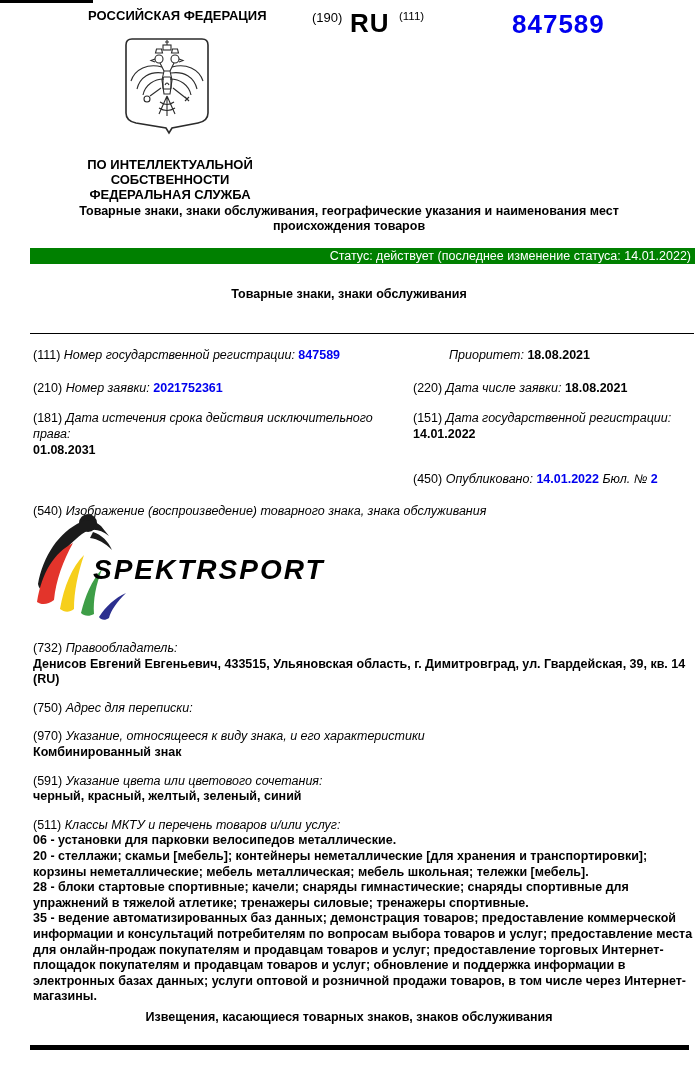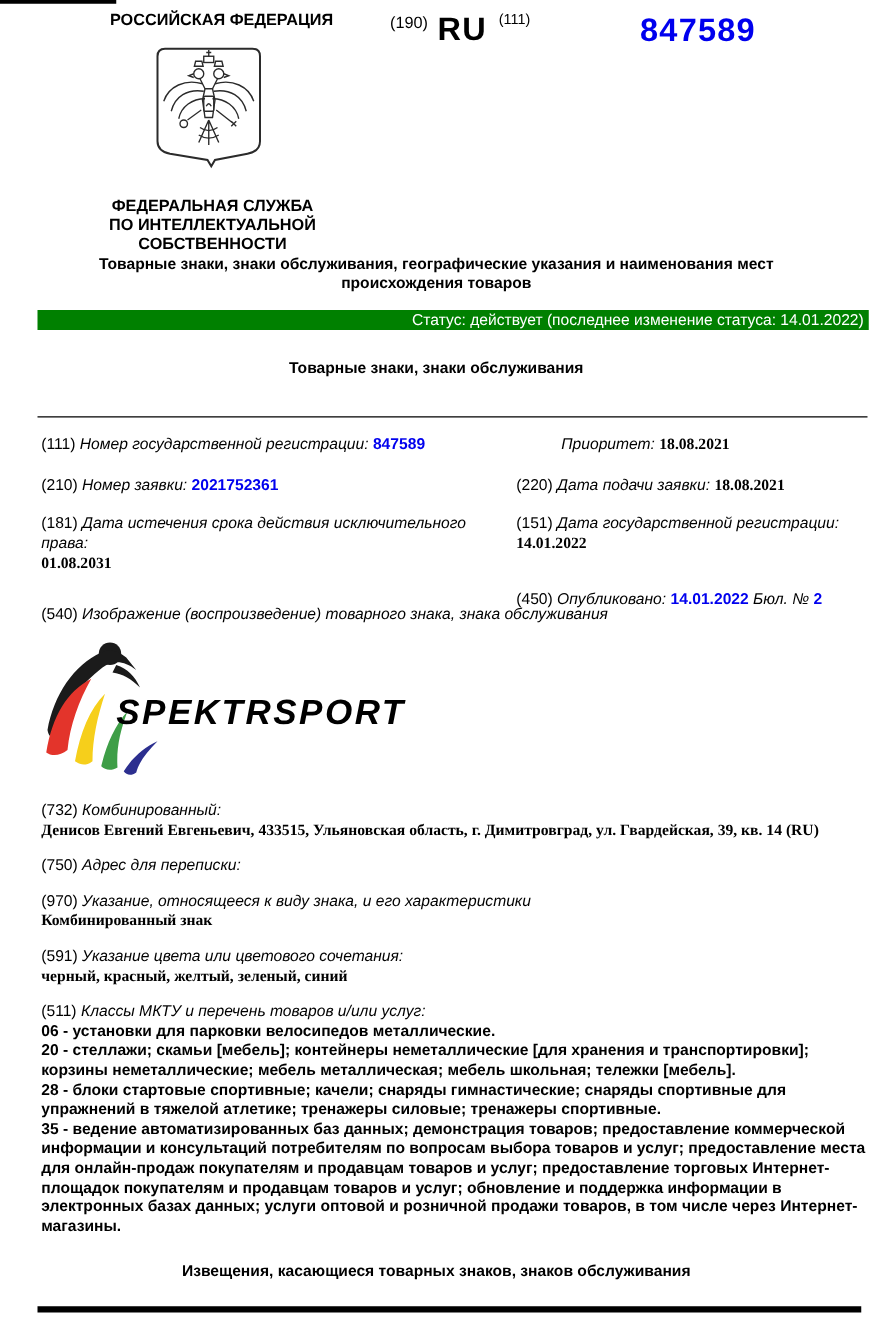--- a/index.html
+++ b/index.html
@@ -5,21 +5,21 @@
   * { margin:0; padding:0; box-sizing:border-box; }
   html,body { background:#fff; }
   .page {
     position:relative; width:698px; height:1065px; background:#fff;
     font-family:"Liberation Sans", sans-serif; font-size:12.5px; color:#000;
     overflow:hidden; margin:0 auto;
   }
   a.lnk { color:#0000EE; font-weight:bold; cursor:pointer; }
   .code { font-style:normal; }
   .lbl  { font-style:italic; }
-  .val  { font-weight:bold;font-family:Liberation Serif, serif; }
+  .val  { font-weight:bold; }
 
   
   .top-streak { position:absolute; left:0; top:0; width:93px; height:3px; background:#000; }
   .country { position:absolute; left:88px; top:8px; font-weight:bold; font-size:13px; }
   .c190 { position:absolute; left:312px; top:10px; font-size:13px; }
   .ru   { position:absolute; left:350px; top:8px; font-weight:bold; font-size:26px; letter-spacing:1px; }
   .c111 { position:absolute; left:399px; top:10px; font-size:11.5px; }
   .regnum { position:absolute; left:512px; top:9px; font-size:26px; letter-spacing:1px; }
   .coat { position:absolute; left:121px; top:36px; }
   .agency { position:absolute; left:28px; top:157px; width:284px; text-align:center;
@@ -32,21 +32,21 @@
   .section-title { position:absolute; left:35px; top:287px; width:628px; text-align:center; font-weight:bold; }
   .rule { position:absolute; left:30px; top:333px; width:664px; height:1px; background:#000; }
 
   
   .fgrid { position:absolute; left:33px; top:347px; width:662px; line-height:16px; }
   .frow { display:flex; align-items:flex-start; }
   .fl { width:380px; padding-right:6px; }
   .fr { flex:1; }
   .mb17 { margin-bottom:17px; } .mb14 { margin-bottom:14px; } .mb13 { margin-bottom:13px; }
   .indent36 { padding-left:36px; }
-  .f540 { position:absolute; left:33px; top:484px; }
+  .f540 { position:absolute; left:33px; top:504px; }
 
   
   .tm { position:absolute; left:35px; top:510px; width:420px; height:114px; }
   .tm-mark { position:absolute; left:0; top:0; }
   .wordmark { position:absolute; left:58px; top:44px; font-size:28px; font-weight:bold;
               font-style:italic; letter-spacing:2px; color:#000000; white-space:nowrap; }
 
   
   .blocks { position:absolute; left:33px; top:641px; width:664px; line-height:15.6px; }
   .blk { margin-bottom:13px; }
@@ -88,22 +88,22 @@
       <path d="M51,31 C65,27 78,33 82,45 M50,37 C63,35 73,41 76,53 M49,43 C59,43 68,49 70,59"></path>
       <path d="M46,60 L38,78 M46,60 L46,80 M46,60 L54,78"></path>
       <path d="M38,72 Q46,77 54,72 M39,66 Q46,71 53,66"></path>
       <circle cx="26" cy="63" r="3"></circle>
       <path d="M29,60 L40,52"></path>
       <path d="M66,63 L52,52 M64,61 l4,4 M68,61 l-4,4"></path>
     </g>
   </svg>
 
   <div class="agency">
+    <div>ПО ИНТЕЛЛЕКТУАЛЬНОЙ СОБСТВЕННОСТИ</div>
     <div>ФЕДЕРАЛЬНАЯ СЛУЖБА</div>
-    <div>ПО ИНТЕЛЛЕКТУАЛЬНОЙ СОБСТВЕННОСТИ</div>
   </div>
 
   <div class="doctype">Товарные знаки, знаки обслуживания, географические указания и наименования мест происхождения товаров</div>
 
   <div class="statusbar">Статус: действует (последнее изменение статуса: 14.01.2022)</div>
 
   <div class="section-title">Товарные знаки, знаки обслуживания</div>
 
   <div class="rule"></div>
 
@@ -120,21 +120,21 @@
       </div>
     </div>
     <div class="frow">
       <div class="fl mb14">
         <span class="code">(210)</span>
         <span class="lbl">Номер заявки:</span>
         <a class="lnk">2021752361</a>
       </div>
       <div class="fr mb14">
         <span class="code">(220)</span>
-        <span class="lbl">Дата подачи заявки:</span>
+        <span class="lbl">Дата числе заявки:</span>
         <span class="val">18.08.2021</span>
       </div>
     </div>
     <div class="frow">
       <div class="fl mb13">
         <span class="code">(181)</span>
         <span class="lbl">Дата истечения срока действия исключительного права:</span>
         <div class="val">01.08.2031</div>
       </div>
       <div class="fr mb13">
@@ -170,21 +170,21 @@
       <path d="M46,103 C50,86 57,70 67,59 C61,75 58,89 59,104 C54,107 49,106 46,103 Z" fill="#3E9E47"></path>
       <path d="M64,107 C71,96 80,88 91,83 C82,92 76,100 74,108 C70,111 66,110 64,107 Z" fill="#2C2F8F"></path>
     </svg>
     <span class="wordmark">SPEKTRSPORT</span>
   </div>
 
   <div class="blocks">
     <div class="blk">
       <div>
         <span class="code">(732)</span>
-        <span class="lbl">Комбинированный:</span>
+        <span class="lbl">Правообладатель:</span>
       </div>
       <div class="val">Денисов Евгений Евгеньевич, 433515, Ульяновская область, г. Димитровград, ул. Гвардейская, 39, кв. 14 (RU)</div>
     </div>
 
     <div class="blk">
       <div>
         <span class="code">(750)</span>
         <span class="lbl">Адрес для переписки:</span>
       </div>
     </div>

